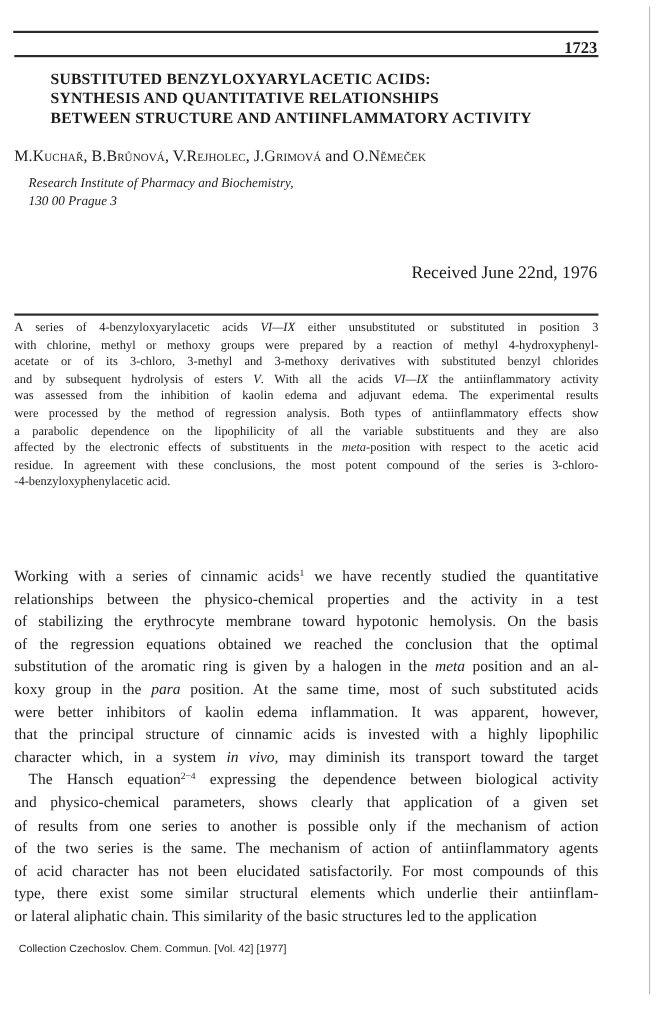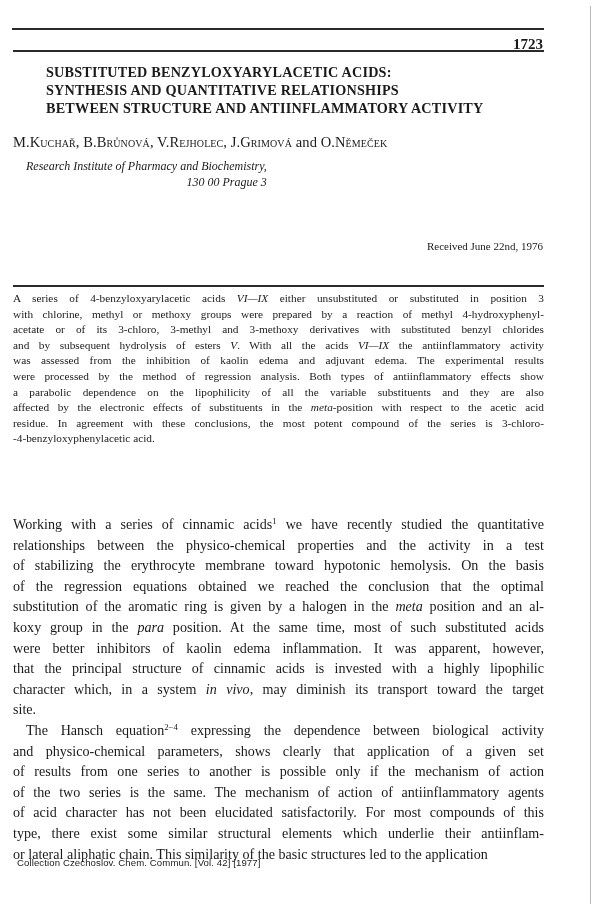--- a/index.html
+++ b/index.html
@@ -4,22 +4,22 @@
 <style>
   html, body { margin: 0; padding: 0; background: #ffffff; }
   body { width: 600px; height: 920px; position: relative; overflow: hidden; color: #1a1a1a; font-family: "Liberation Serif", "DejaVu Serif", serif; }
   .rule { position: absolute; height: 2px; background: #2a2a2a; }
   .vline { position: absolute; left: 590px; top: 6px; width: 1px; height: 898px; background: #b8b8b8; }
   .pagenum { position: absolute; right: 57px; top: 36px; font-size: 15px; font-weight: bold; text-align: center; }
   .title { position: absolute; left: 13px; top: 63px; font-size: 14.2px; font-weight: bold; line-height: 18px; letter-spacing: 0.2px; white-space: nowrap; }
   .title div { height: 18px; margin-left: 33px; }
   .authors { position: absolute; left: 13px; top: 134px; font-size: 14.5px; white-space: nowrap; letter-spacing: 0.1px; }
   .sc { font-variant: small-caps; margin-top: 24px; }
-  .affil { position: absolute; left: 26px; top: 158px; font-size: 12px; font-style: italic; line-height: 16px; white-space: nowrap; text-align: right; }
-  .received { position: absolute; right: 57px; top: 240px; font-size: 11px; white-space: nowrap; }
+  .affil { position: absolute; left: 26px; top: 158px; font-size: 12px; font-style: italic; line-height: 16px; white-space: nowrap; }
+  .received { position: absolute; right: 57px; top: 240px; font-size: 16px; white-space: nowrap; }
   .abstract { position: absolute; left: 13px; top: 291px; width: 531px; font-size: 11.3px; line-height: 15.6px; }
   .abstract div { height: 15.6px; white-space: nowrap; text-align: justify; text-align-last: justify; }
   .abstract div.last { text-align-last: left; }
   .body { position: absolute; left: 13px; top: 502px; width: 531px; font-size: 14.1px; line-height: 20.6px; margin-top: 12px; }
   .body div { height: 20.6px; white-space: nowrap; text-align: justify; text-align-last: justify; }
   .body div.last { text-align-last: left; }
   .body div.indent { padding-left: 13px; }
   .footer { position: absolute; left: 17px; top: 857px; font-family: Liberation Sans, sans-serif; font-size: 9.6px; white-space: nowrap; letter-spacing: 0.1px; }
   sup { font-size: 0.62em; line-height: 0; vertical-align: 0.55em; }
   i { font-style: italic; }
@@ -67,21 +67,20 @@
 <div class="body" id="bodytext">
     <div><span>Working with a series of cinnamic acids</span><sup>1</sup><span> we have recently studied the quantitative</span></div>
     <div><span>relationships between the physico-chemical properties and the activity in a test</span></div>
     <div><span>of stabilizing the erythrocyte membrane toward hypotonic hemolysis. On the basis</span></div>
     <div><span>of the regression equations obtained we reached the conclusion that the optimal</span></div>
     <div><span>substitution of the aromatic ring is given by a halogen in the </span><i>meta</i><span> position and an al-</span></div>
     <div><span>koxy group in the </span><i>para</i><span> position. At the same time, most of such substituted acids</span></div>
     <div><span>were better inhibitors of kaolin edema inflammation. It was apparent, however,</span></div>
     <div><span>that the principal structure of cinnamic acids is invested with a highly lipophilic</span></div>
     <div><span>character which, in a system </span><i>in vivo</i><span>, may diminish its transport toward the target</span></div>
-    <div class="last"><span>site.</span></div>
     <div class=" indent"><span>The Hansch equation</span><sup>2−4</sup><span> expressing the dependence between biological activity</span></div>
     <div><span>and physico-chemical parameters, shows clearly that application of a given set</span></div>
     <div><span>of results from one series to another is possible only if the mechanism of action</span></div>
     <div><span>of the two series is the same. The mechanism of action of antiinflammatory agents</span></div>
     <div><span>of acid character has not been elucidated satisfactorily. For most compounds of this</span></div>
     <div><span>type, there exist some similar structural elements which underlie their antiinflam-</span></div>
     <div class="last"><span>or lateral aliphatic chain. This similarity of the basic structures led to the application</span></div>
   </div>
 
 <div class="footer">Collection Czechoslov. Chem. Commun. [Vol. 42] [1977]</div>

